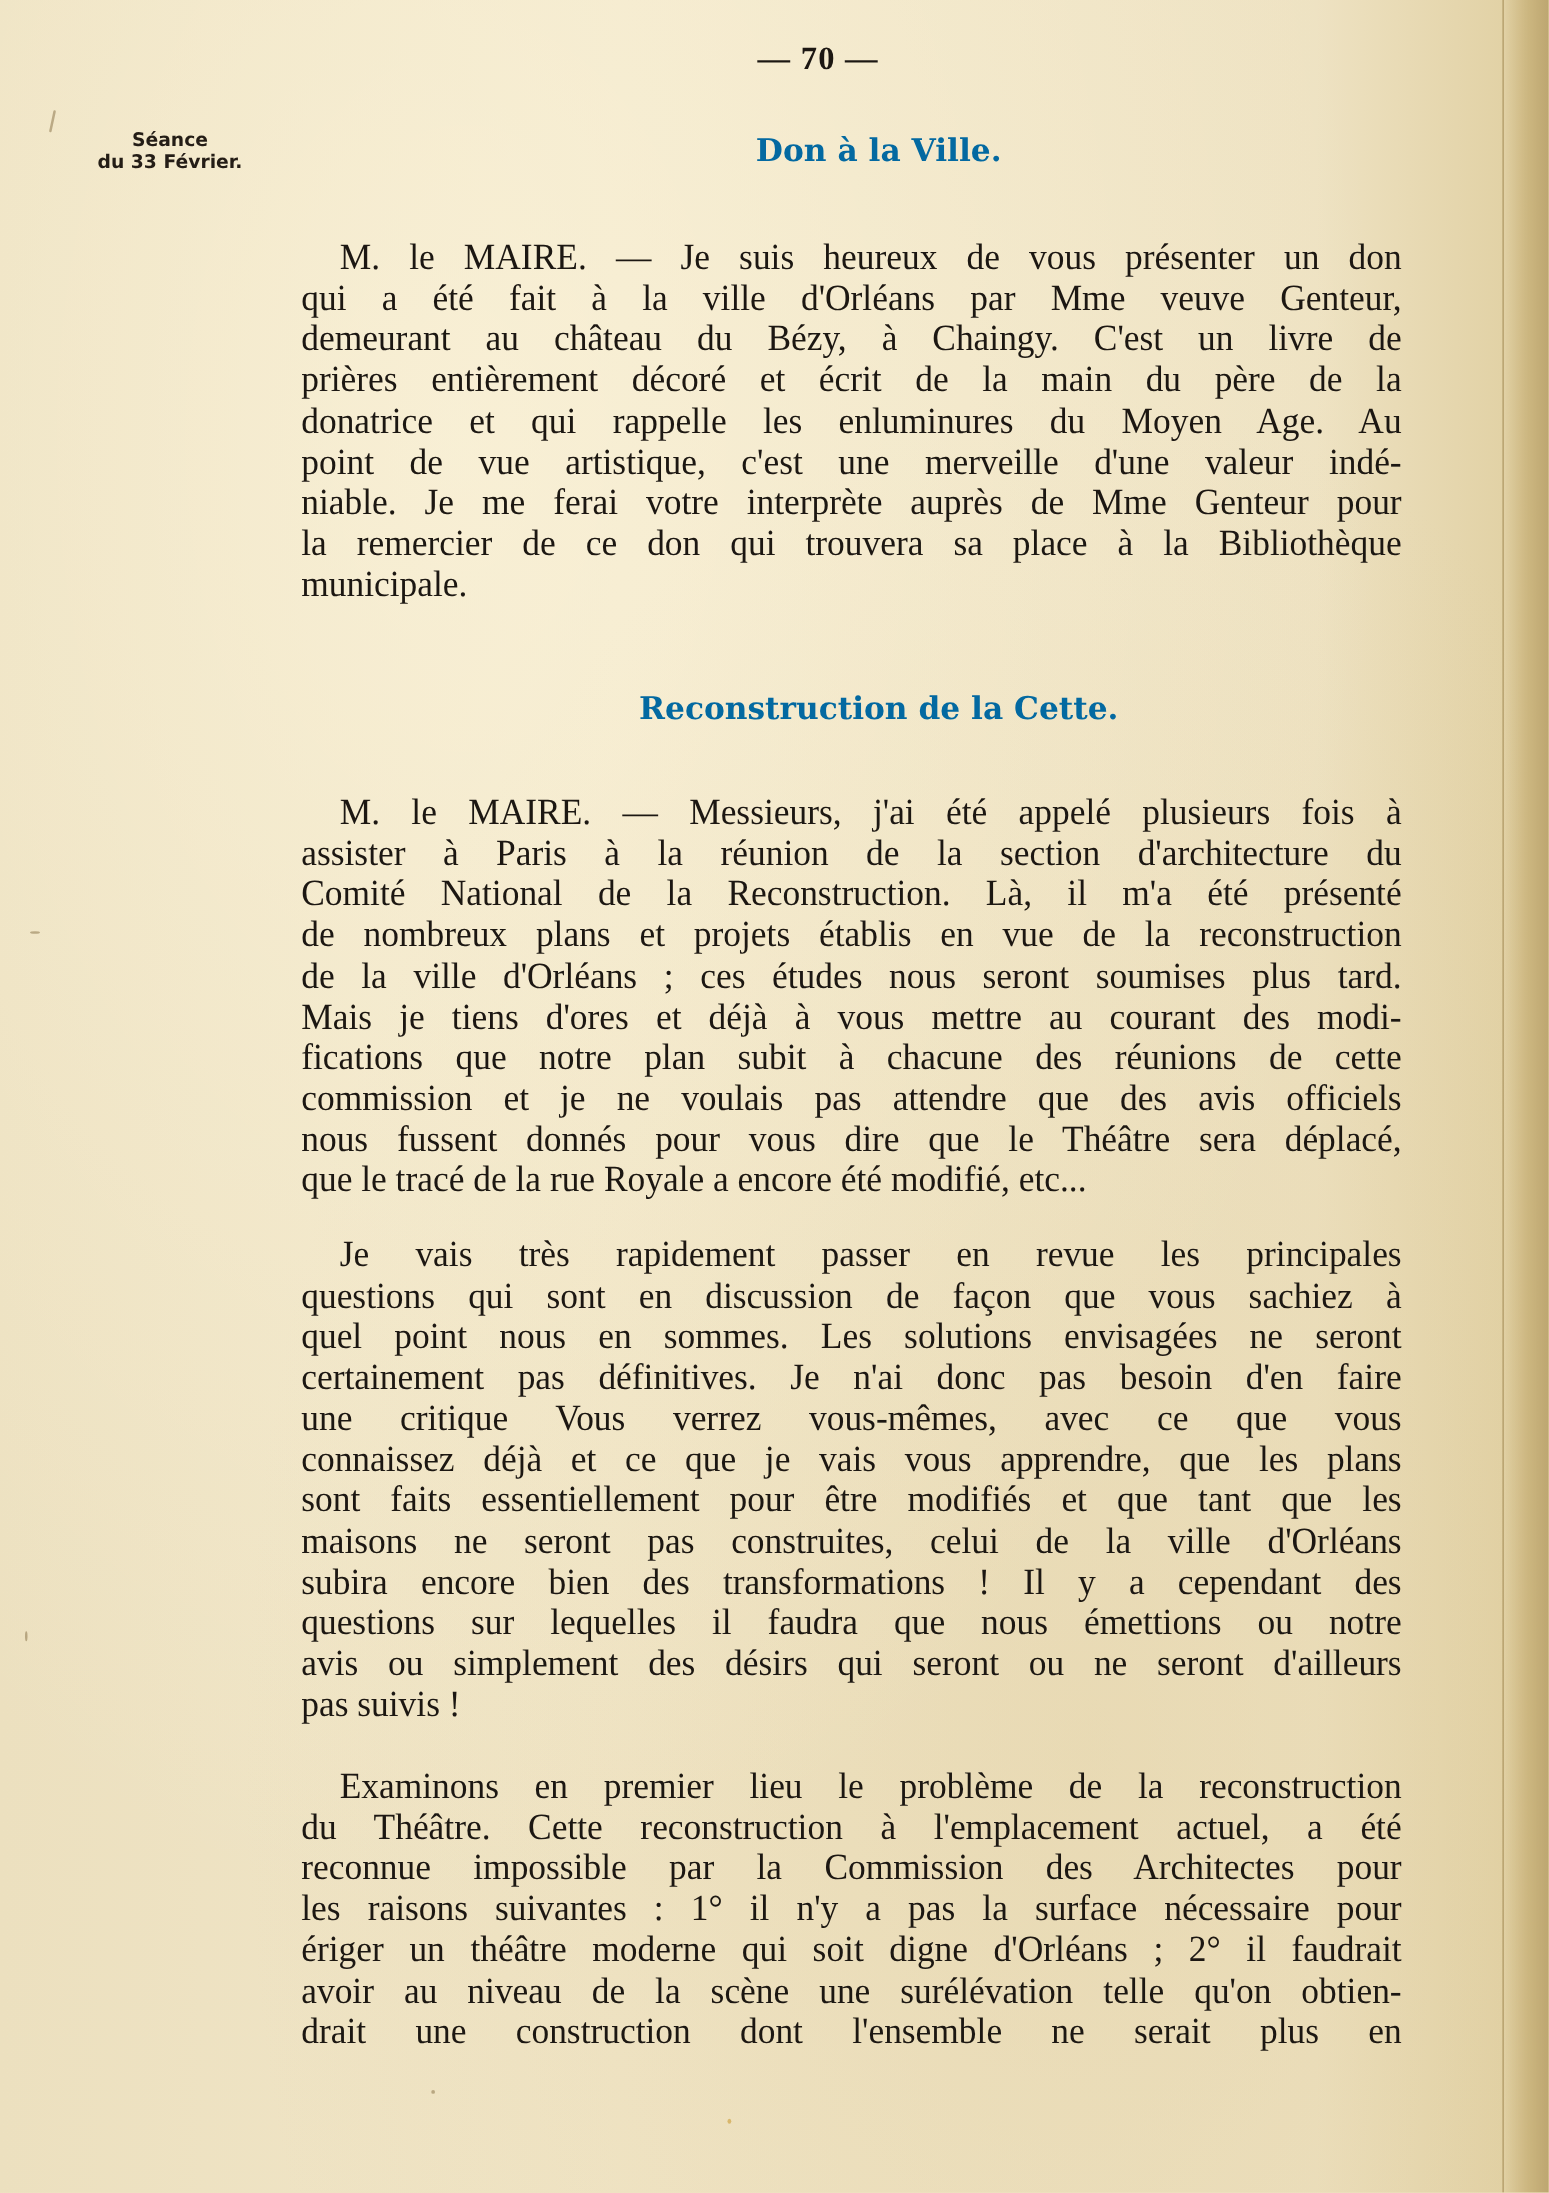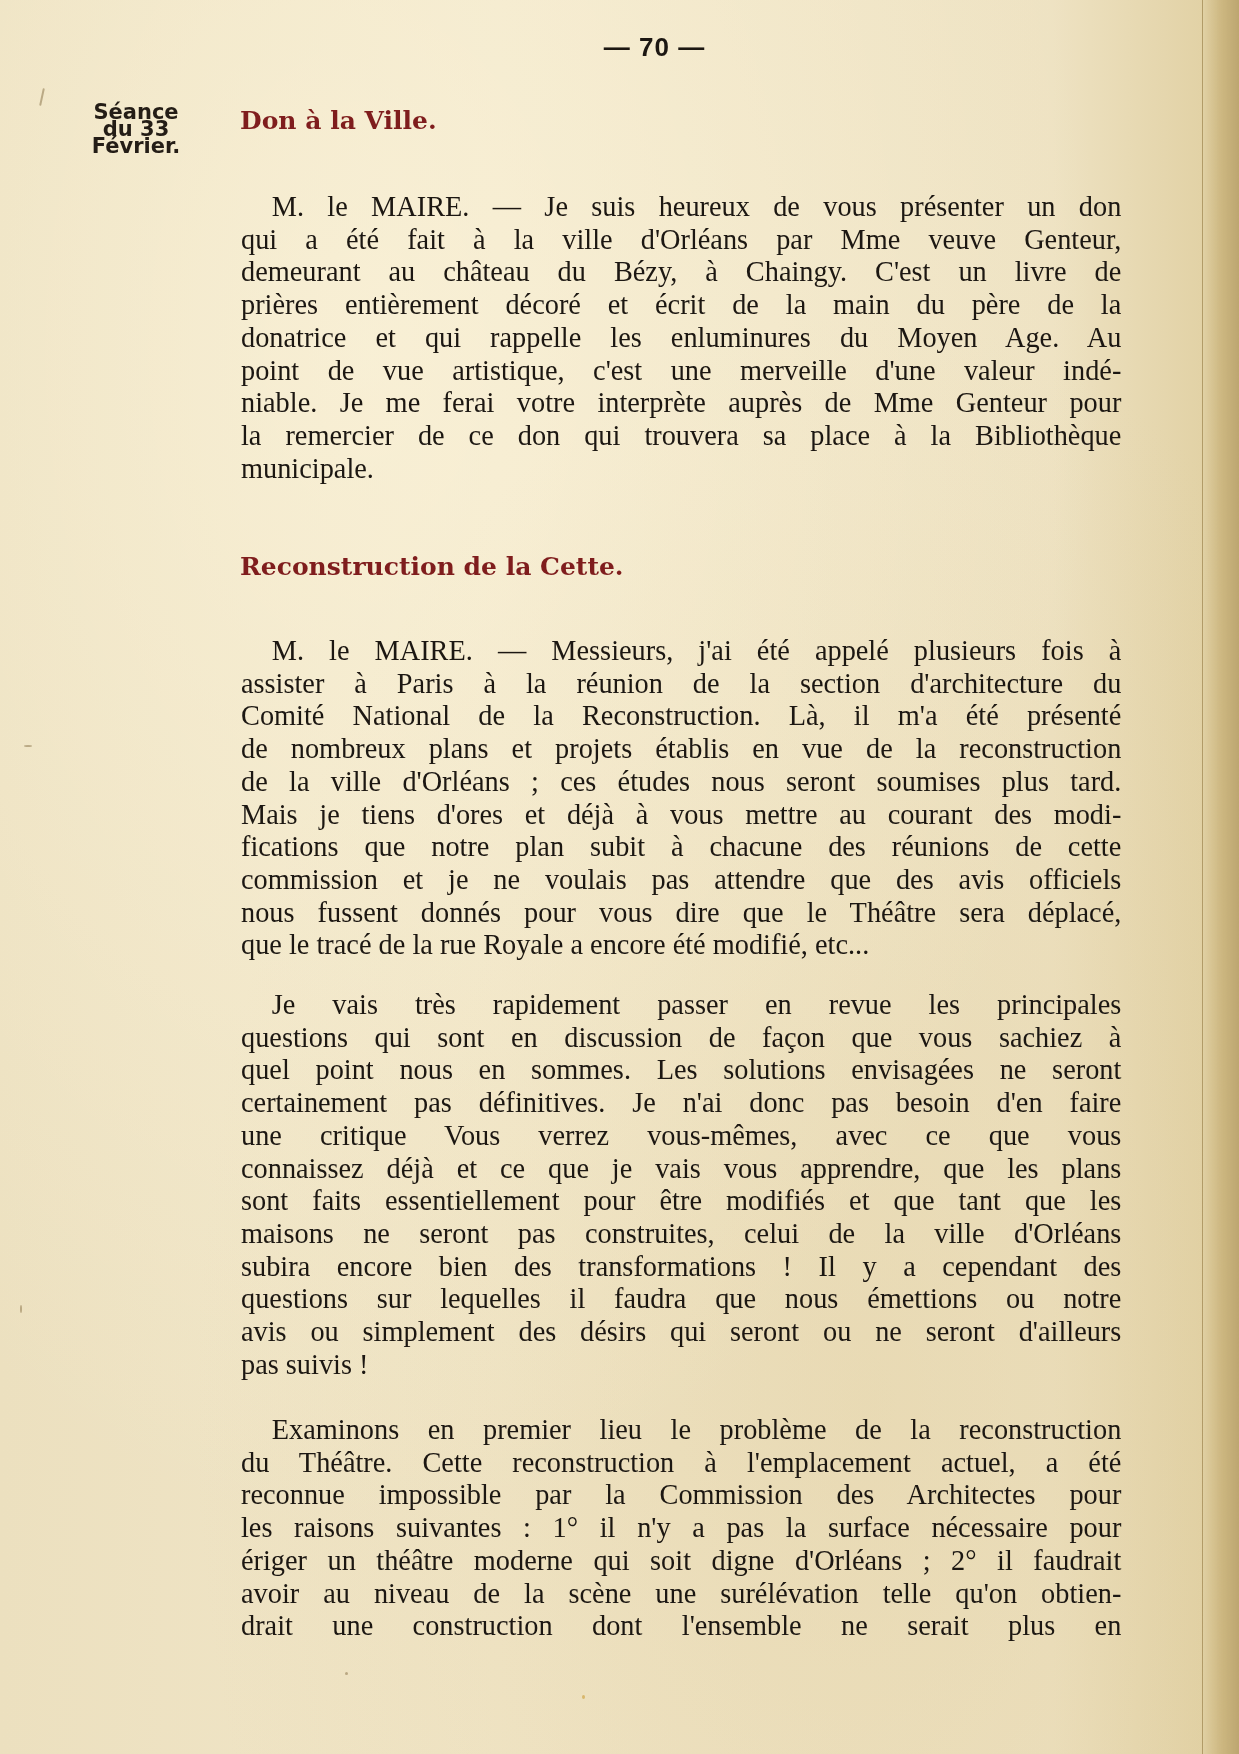--- a/index.html
+++ b/index.html
@@ -29,45 +29,46 @@
       border-left: 1px solid rgba(150,125,75,0.35);
     }
     .page-number {
       position: absolute;
       top: 32px;
       left: 0;
       width: 1239px;
       padding-left: 70px;
       box-sizing: border-box;
       text-align: center;
-      font-family: Liberation Sans, sans-serif;
+      font-family: Liberation Serif, serif;
       font-weight: bold;
       font-size: 26px;
       letter-spacing: 1px;
     }
     .margin-note {
       position: absolute;
       top: 104px;
       left: 56px;
       width: 160px;
       text-align: center;
       font-family: "DejaVu Sans", sans-serif;
-      font-size: 21px;
+      font-size: 15px;
       line-height: 17px;
       font-weight: bold;
       color: #241d16;
     }
     .heading {
       position: absolute;
       left: 240px;
       width: 926px;
+      text-align: center;
       font-family: "DejaVu Serif", serif;
       font-weight: bold;
       font-size: 25px;
-      color: #7f1d1d;
+      color: #0369a1;
     }
     #h1 { top: 106px; }
     #h2 { top: 552px; }
     .para {
       position: absolute;
       left: 241px;
       width: 917px;
       font-family: "Liberation Serif", serif;
       font-size: 29.5px;
       line-height: 32.7px;

